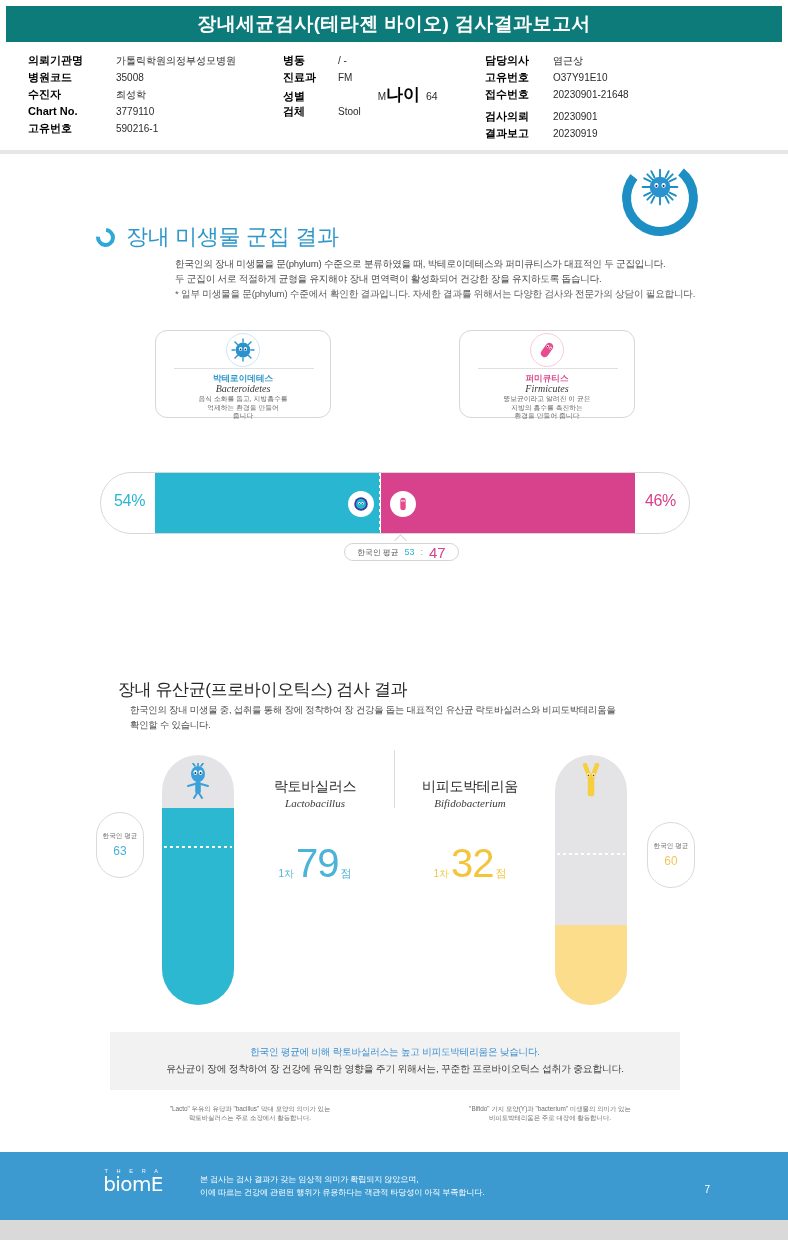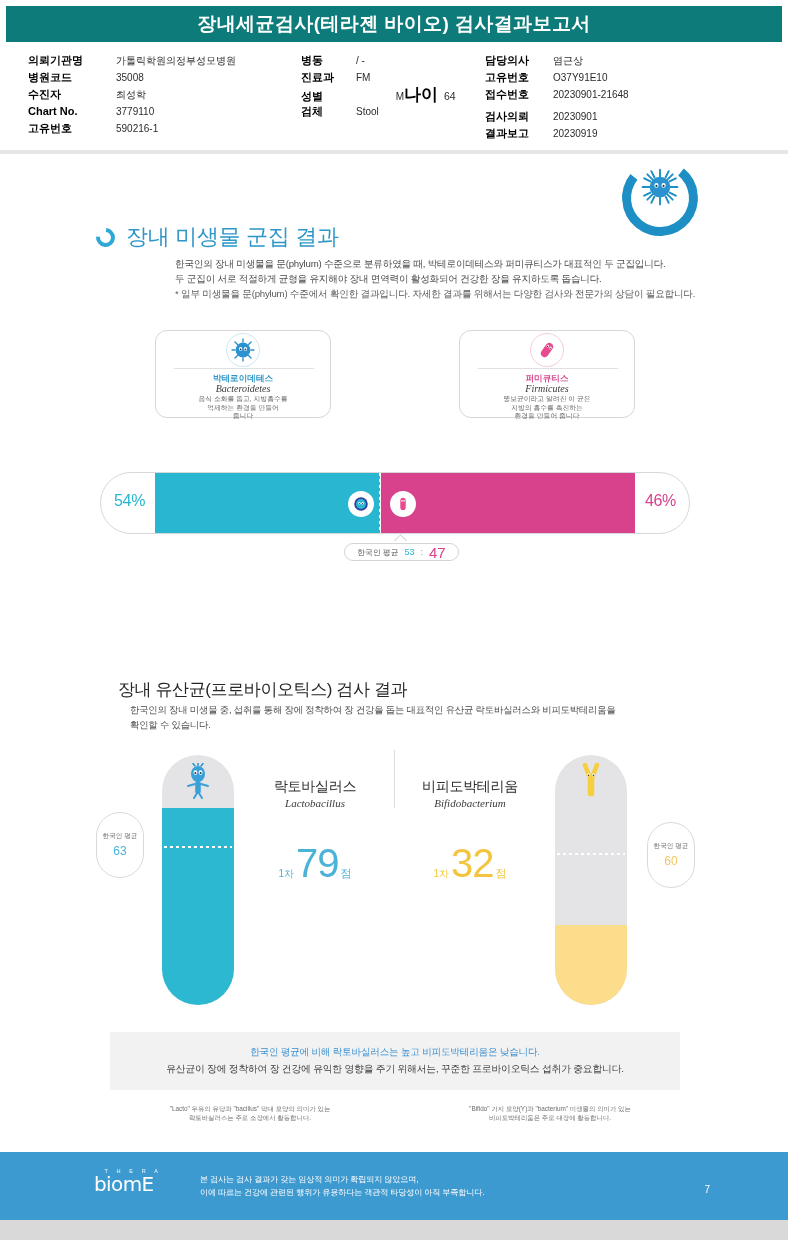--- a/index.html
+++ b/index.html
@@ -62,21 +62,21 @@
     color: #000000;
     display: inline-block;
   }
   .info-row .val {
     font-size: 10px;
     color: #2b2b2b;
     display: inline-block;
     text-align: right;
   }
   .c1 .lbl { width: 88px; }
-  .c2 .lbl { width: 55px; margin-left: 18px; }
+  .c2 .lbl { width: 55px; }
   .c3 .lbl { width: 68px; }
   .info-row .lbl2 {
     font-size: 17px; font-weight: bold; color: #000;
     width: 40px; display: inline-block; text-align: left;
   }
   .info-row .val2 { font-size: 10.5px; color: #2b2b2b; }
   .gap-row { height: 5px; }
 
   
   .grey-strip {
@@ -450,21 +450,21 @@
   .logo .logo-thera {
     font-size: 5.6px;
     letter-spacing: 3.6px;
     text-align: center;
     opacity: .92;
   }
   .logo .logo-biome {
     font-size: 20px;
     letter-spacing: -0.6px;
     line-height: 21px;
-    text-align: left;
+    text-align: center;
     font-family: "DejaVu Sans", sans-serif;
   }
   .footer-text {
     position: absolute;
     left: 200px; top: 21px;
     width: 460px;
     color: #ffffff;
     font-size: 8.2px;
     line-height: 13px;
     letter-spacing: -0.2px;

